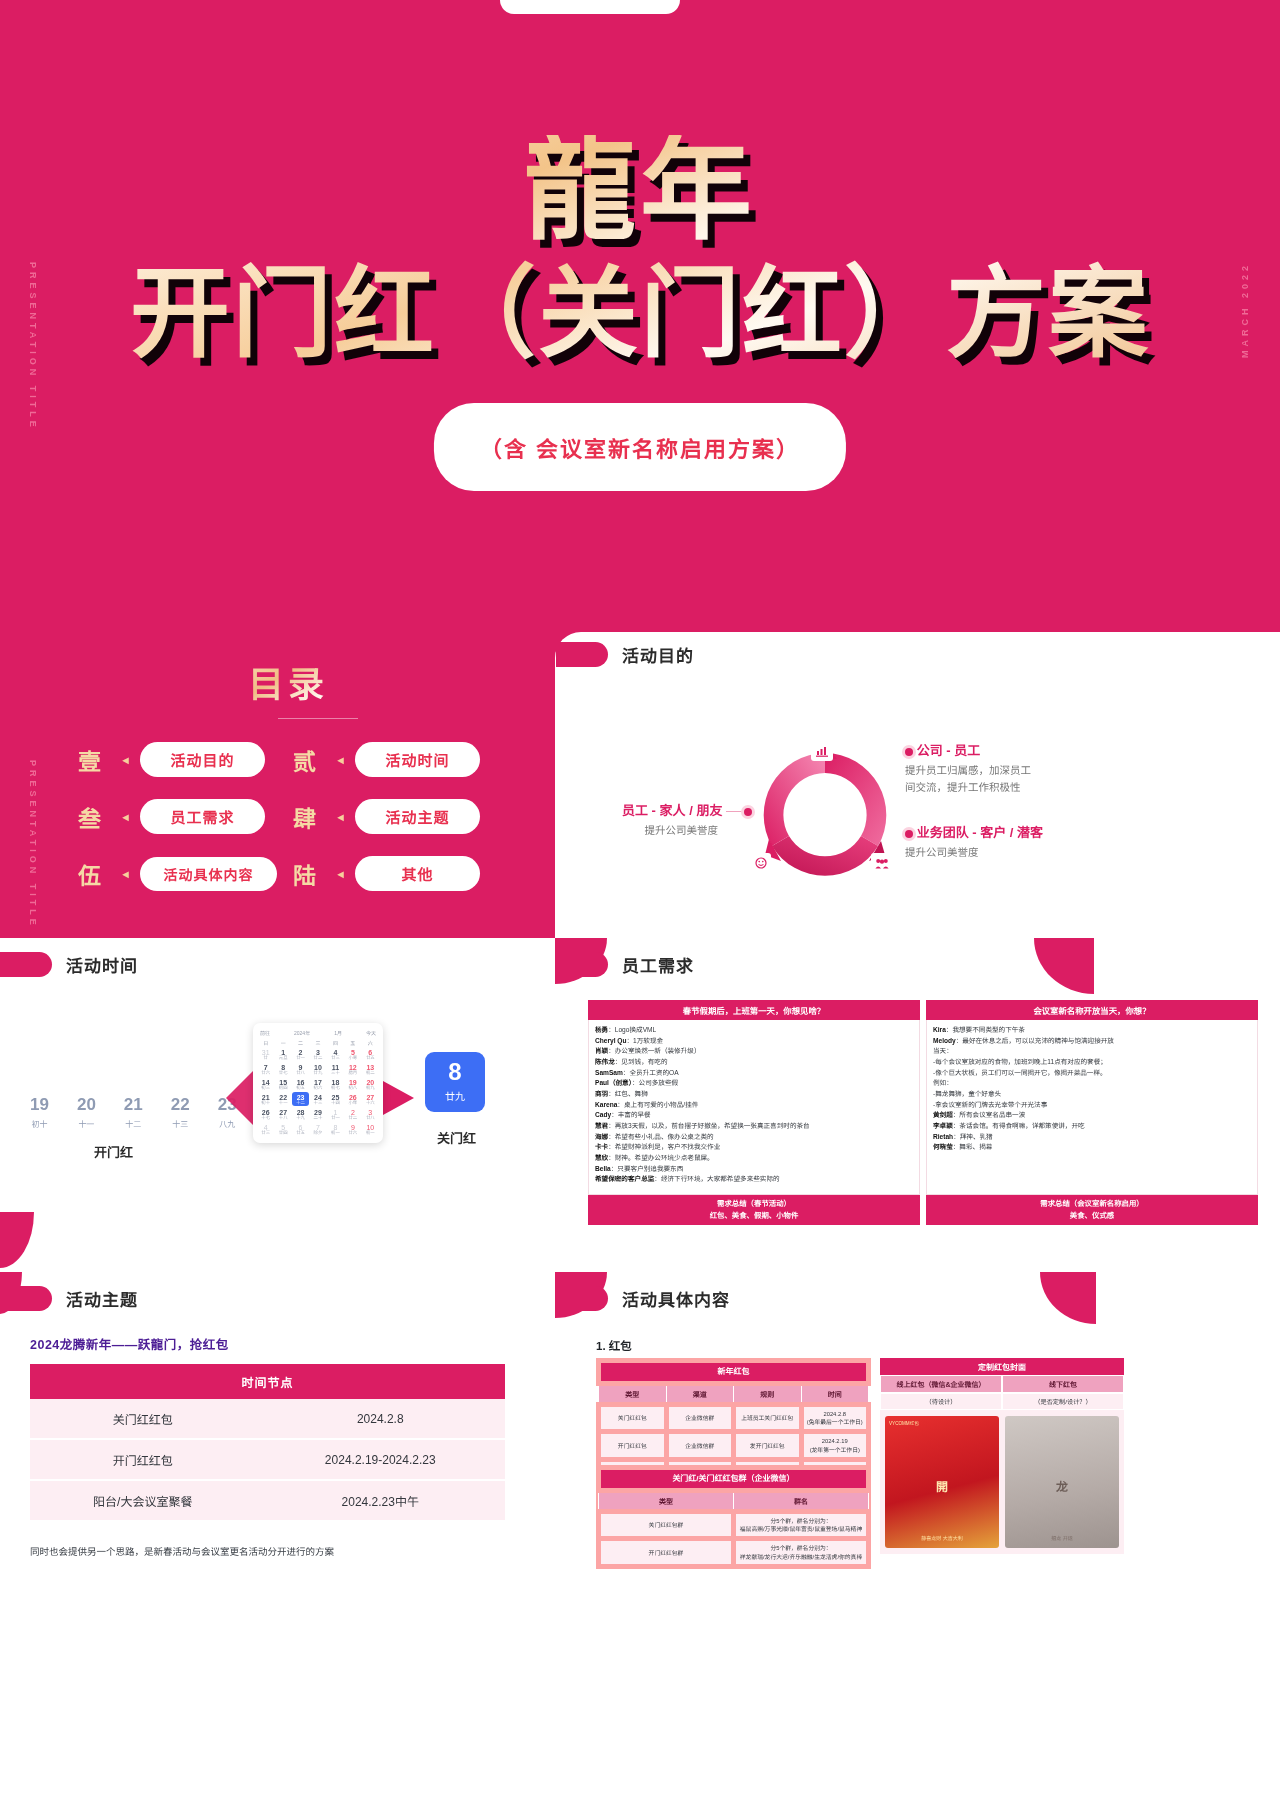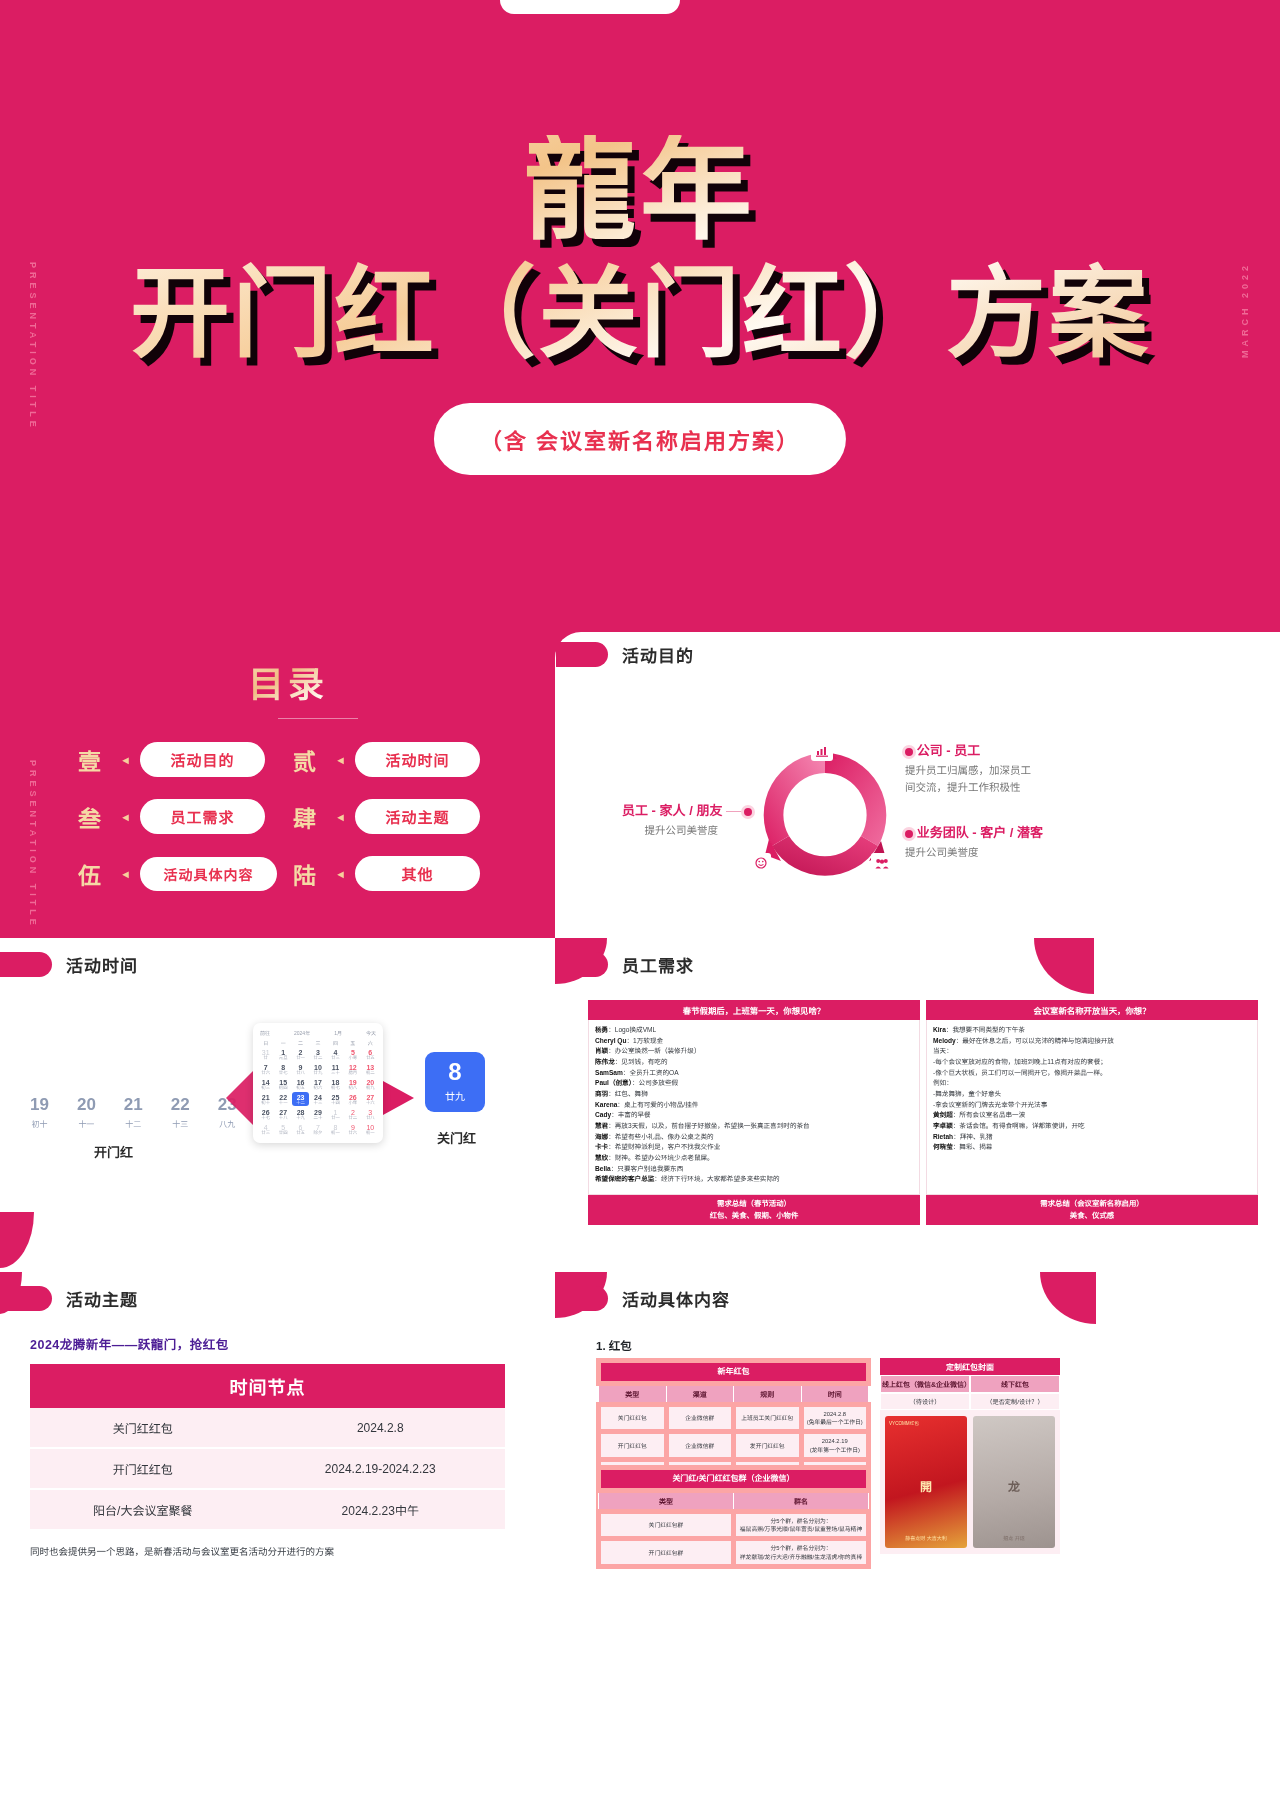--- a/index.html
+++ b/index.html
@@ -37,21 +37,21 @@
     position:absolute; left:0; right:0; top:258px; text-align:center;
     font-size:100px; font-weight:900; line-height:1.1; letter-spacing:2px;
     background:linear-gradient(160deg,#fff6e8 0%,#f6cd99 35%,#fffaf2 60%,#eeb77b 100%);
     -webkit-background-clip:text; background-clip:text; color:transparent;
     filter:drop-shadow(7px 8px 0 rgba(0,0,0,.92));
     white-space:nowrap;
   }
   .subtitle-pill{
     position:absolute; left:50%; transform:translateX(-50%); top:403px;
     background:#fff; color:#e8304f; font-size:22px; font-weight:600;
-    padding:20px 46px; border-radius:40px; letter-spacing:2px; white-space:nowrap;
+    padding:28px 46px; border-radius:40px; letter-spacing:2px; white-space:nowrap;
   }
 
   
   .toc-title{
     position:absolute; left:188px; top:655px; width:200px; text-align:center;
     font-size:36px; font-weight:900; letter-spacing:4px;
     background:linear-gradient(150deg,#fff2dd 0%,#f0bd85 45%,#fff7ed 70%,#e7a96a 100%);
     -webkit-background-clip:text; background-clip:text; color:transparent;
   }
   .toc-rule{ position:absolute; left:278px; top:718px; width:80px; height:1px; background:rgba(255,255,255,.45); }
@@ -130,34 +130,34 @@
   .need-b{ background:#fff; border:1px solid #f3dbe3; border-top:none; padding:5px 6px; min-height:175px; }
   .need-b p{ font-size:6.6px; line-height:1.62; color:#33373d; }
   .need-b b{ color:#111; }
   .need-f{ background:#DB1D63; color:#fff; text-align:center; font-size:7.4px; font-weight:700; padding:3px 2px; line-height:1.6; }
 
   
   .s5{ left:0; top:1272px; width:560px; height:528px; }
   .s5-corner{ position:absolute; left:560px; top:1272px; width:56px; height:56px; background:#DB1D63; border-bottom-left-radius:56px; }
   .s5-sub{ position:absolute; left:30px; top:1334px; font-size:12.5px; font-weight:800; color:#4c1d95; letter-spacing:.5px; }
   .ttab{ position:absolute; left:30px; top:1364px; width:475px; border-collapse:collapse; }
-  .ttab th{ background:#DB1D63; color:#fff; font-size:18px; font-weight:700; padding:9px; letter-spacing:1px; }
+  .ttab th{ background:#DB1D63; color:#fff; font-size:12px; font-weight:700; padding:9px; letter-spacing:1px; }
   .ttab td{ background:#fdeef3; border-bottom:2px solid #fff; color:#33373d; font-size:12px; text-align:center; padding:11px 4px; }
   .s5-note{ position:absolute; left:30px; top:1544px; font-size:9.5px; color:#3c4148; }
 
   
   .s6{ left:555px; top:1272px; width:725px; height:528px; border-top-left-radius:26px; }
   .s6-1{ position:absolute; left:596px; top:1337px; font-size:11.5px; font-weight:800; color:#1f2328; }
   .t-wrap{ position:absolute; left:596px; top:1358px; width:275px; }
   .gt{ width:100%; border-collapse:collapse; table-layout:fixed; }
   .gt .cap td{ background:#DB1D63; color:#fff; font-size:8px; font-weight:700; text-align:center; padding:3px; }
   .gt th{ background:#efa2bf; color:#5d1530; font-size:7px; font-weight:700; padding:3px 1px; border:1px solid #fff; }
   .gt td{ background:#fdeef3; color:#35393f; font-size:5.8px; text-align:center; padding:3px 2px; border:5px solid #fca5a5; line-height:1.45; }
   .t-wrap2{ position:absolute; left:596px; top:1465px; width:275px; }
-  .rp{ position:absolute; left:880px; top:1358px; width:180px; }
+  .rp{ position:absolute; left:880px; top:1358px; width:244px; }
   .rp .cap{ background:#DB1D63; color:#fff; font-size:8px; font-weight:700; text-align:center; padding:3px; }
   .rp .hd{ display:flex; }
   .rp .hd div{ flex:1; background:#efa2bf; color:#5d1530; font-size:7px; font-weight:700; text-align:center; padding:3px 1px; border:1px solid #fff; }
   .rp .row{ display:flex; }
   .rp .row div{ flex:1; background:#fdeef3; color:#35393f; font-size:6.2px; text-align:center; padding:3px 1px; border:1px solid #fff; }
   .rp .imgs{ display:flex; gap:6px; padding:6px 5px; background:#fdeef3; }
   .env{ flex:1; height:132px; border-radius:3px; position:relative; overflow:hidden; }
   .env.red{ background:linear-gradient(165deg,#e8302f 0%,#c2161f 55%,#e5a33a 100%); }
   .env.gray{ background:linear-gradient(170deg,#cfc8c4 0%,#b4aaa6 60%,#9d938f 100%); }
   .env .tag{ position:absolute; left:4px; top:4px; font-size:4.6px; color:#ffe6a8; }

